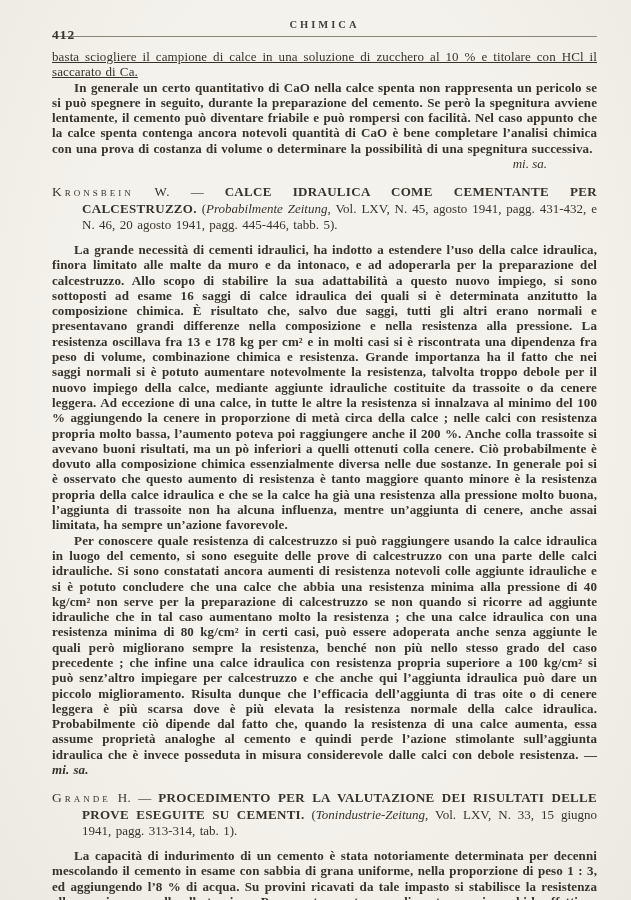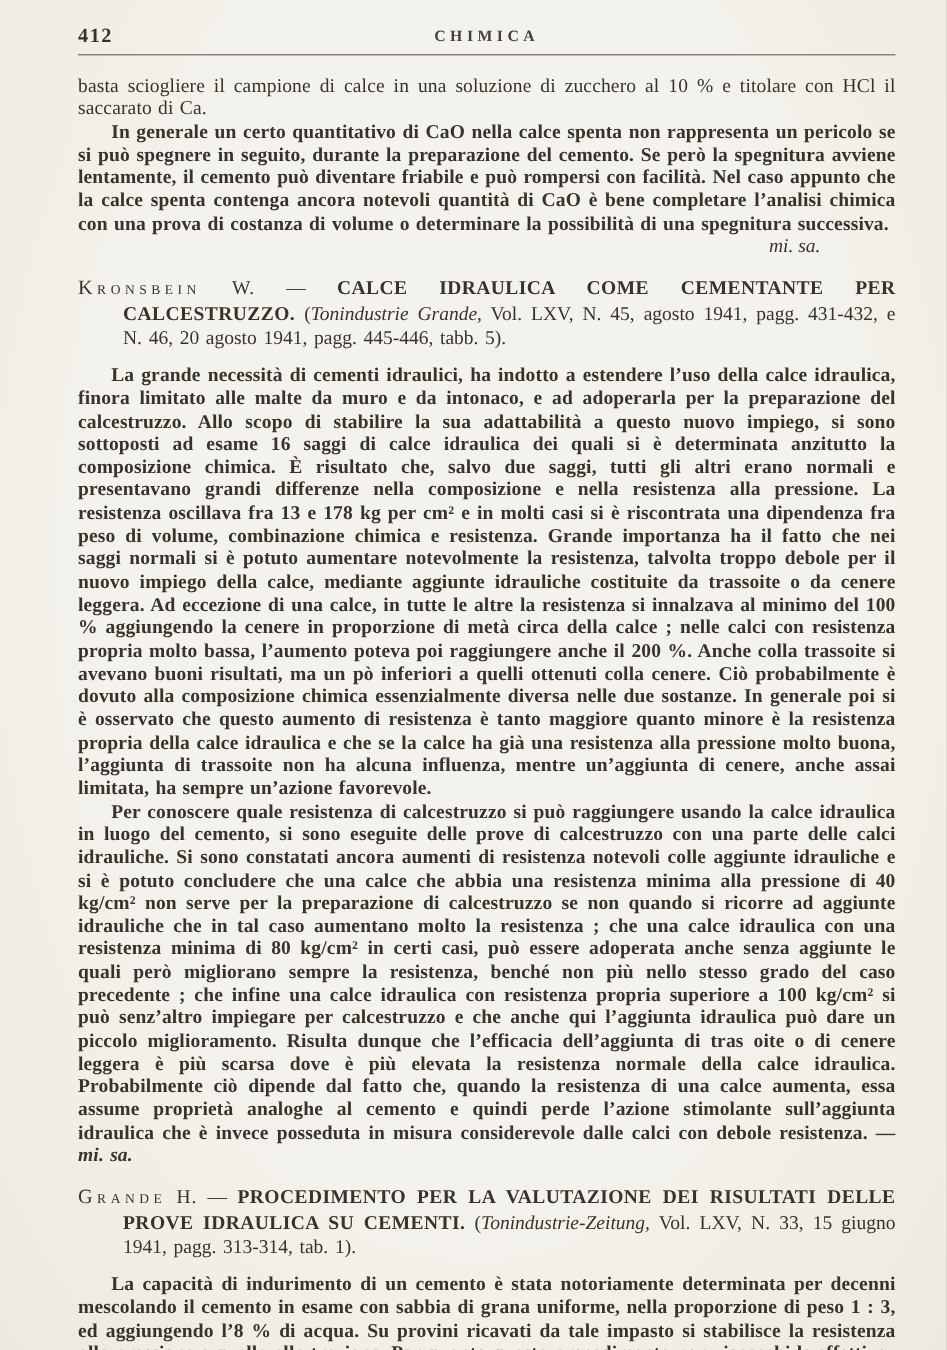--- a/index.html
+++ b/index.html
@@ -22,21 +22,21 @@
     overflow: hidden;
   }
   
   .page-header {
     position: relative;
     height: 17px;
   }
   .page-number {
     position: absolute;
     left: 0;
-    top: 1px;
+    top: 12px;
     font-weight: bold;
     font-size: 13.5px;
     letter-spacing: 1px;
   }
   .running-title {
     display: block;
     text-align: center;
     font-size: 10.5px;
     font-weight: bold;
     letter-spacing: 3px;
@@ -51,21 +51,21 @@
   }
   
   .content { padding-top: 12px; }
   .body-par {
     margin: 0;
     text-align: justify;
     word-spacing: 0.8px;
     letter-spacing: 0.1px;
   }
   .indent { text-indent: 1.7em; font-weight: bold; }
-  .no-indent { text-indent: 0; }
+  .no-indent { text-indent: 0; text-decoration: underline; }
   .signature-line {
     margin: 0;
     text-align: right;
     padding-right: 50px;
     font-style: italic;
   }
   .inline-signature { font-style: italic; }
   
   .entry { margin-top: 13px; }
   .entry-heading {
@@ -105,31 +105,31 @@
     <p class="body-par no-indent">basta sciogliere il campione di calce in una soluzione di zucchero al 10 % e titolare con HCl il saccarato di Ca.</p>
     <p class="body-par indent">In generale un certo quantitativo di CaO nella calce spenta non rappresenta un pericolo se si può spegnere in seguito, durante la preparazione del cemento. Se però la spegnitura avviene lentamente, il cemento può diventare friabile e può rompersi con facilità. Nel caso appunto che la calce spenta contenga ancora notevoli quantità di CaO è bene completare l’analisi chimica con una prova di costanza di volume o determinare la possibilità di una spegnitura successiva.</p>
     <p class="signature-line"><span>mi. sa.</span></p>
 
     <section class="entry">
       <p class="entry-heading">
         <span class="author-name">Kronsbein</span>
         <span class="author-initial">W.</span>
         <span class="heading-dash">—</span>
         <span class="entry-title">CALCE IDRAULICA COME CEMENTANTE PER CALCESTRUZZO.</span>
-        <span class="citation"><span>(</span><span class="journal-name">Tonindustrie Grande</span><span>, Vol. LXV, N. 45, agosto 1941, pagg. 431-432, e N. 46, 20 agosto 1941, pagg. 445-446, tabb. 5).</span></span>
+        <span class="citation"><span>(</span><span class="journal-name">Probabilmente Zeitung</span><span>, Vol. LXV, N. 45, agosto 1941, pagg. 431-432, e N. 46, 20 agosto 1941, pagg. 445-446, tabb. 5).</span></span>
       </p>
       <p class="body-par indent">La grande necessità di cementi idraulici, ha indotto a estendere l’uso della calce idraulica, finora limitato alle malte da muro e da intonaco, e ad adoperarla per la preparazione del calcestruzzo. Allo scopo di stabilire la sua adattabilità a questo nuovo impiego, si sono sottoposti ad esame 16 saggi di calce idraulica dei quali si è determinata anzitutto la composizione chimica. È risultato che, salvo due saggi, tutti gli altri erano normali e presentavano grandi differenze nella composizione e nella resistenza alla pressione. La resistenza oscillava fra 13 e 178 kg per cm² e in molti casi si è riscontrata una dipendenza fra peso di volume, combinazione chimica e resistenza. Grande importanza ha il fatto che nei saggi normali si è potuto aumentare notevolmente la resistenza, talvolta troppo debole per il nuovo impiego della calce, mediante aggiunte idrauliche costituite da trassoite o da cenere leggera. Ad eccezione di una calce, in tutte le altre la resistenza si innalzava al minimo del 100 % aggiungendo la cenere in proporzione di metà circa della calce ; nelle calci con resistenza propria molto bassa, l’aumento poteva poi raggiungere anche il 200 %. Anche colla trassoite si avevano buoni risultati, ma un pò inferiori a quelli ottenuti colla cenere. Ciò probabilmente è dovuto alla composizione chimica essenzialmente diversa nelle due sostanze. In generale poi si è osservato che questo aumento di resistenza è tanto maggiore quanto minore è la resistenza propria della calce idraulica e che se la calce ha già una resistenza alla pressione molto buona, l’aggiunta di trassoite non ha alcuna influenza, mentre un’aggiunta di cenere, anche assai limitata, ha sempre un’azione favorevole.</p>
       <p class="body-par indent"><span>Per conoscere quale resistenza di calcestruzzo si può raggiungere usando la calce idraulica in luogo del cemento, si sono eseguite delle prove di calcestruzzo con una parte delle calci idrauliche. Si sono constatati ancora aumenti di resistenza notevoli colle aggiunte idrauliche e si è potuto concludere che una calce che abbia una resistenza minima alla pressione di 40 kg/cm² non serve per la preparazione di calcestruzzo se non quando si ricorre ad aggiunte idrauliche che in tal caso aumentano molto la resistenza ; che una calce idraulica con una resistenza minima di 80 kg/cm² in certi casi, può essere adoperata anche senza aggiunte le quali però migliorano sempre la resistenza, benché non più nello stesso grado del caso precedente ; che infine una calce idraulica con resistenza propria superiore a 100 kg/cm² si può senz’altro impiegare per calcestruzzo e che anche qui l’aggiunta idraulica può dare un piccolo miglioramento. Risulta dunque che l’efficacia dell’aggiunta di tras oite o di cenere leggera è più scarsa dove è più elevata la resistenza normale della calce idraulica. Probabilmente ciò dipende dal fatto che, quando la resistenza di una calce aumenta, essa assume proprietà analoghe al cemento e quindi perde l’azione stimolante sull’aggiunta idraulica che è invece posseduta in misura considerevole dalle calci con debole resistenza. —</span> <span class="inline-signature">mi. sa.</span></p>
     </section>
 
     <section class="entry">
       <p class="entry-heading">
         <span class="author-name">Grande</span>
         <span class="author-initial">H.</span>
         <span class="heading-dash">—</span>
-        <span class="entry-title">PROCEDIMENTO PER LA VALUTAZIONE DEI RISULTATI DELLE PROVE IDRAULICA SU CEMENTI.</span>
+        <span class="entry-title">PROCEDIMENTO PER LA VALUTAZIONE DEI RISULTATI DELLE PROVE ESEGUITE SU CEMENTI.</span>
         <span class="citation"><span>(</span><span class="journal-name">Tonindustrie-Zeitung</span><span>, Vol. LXV, N. 33, 15 giugno 1941, pagg. 313-314, tab. 1).</span></span>
       </p>
       <p class="body-par indent">La capacità di indurimento di un cemento è stata notoriamente determinata per decenni mescolando il cemento in esame con sabbia di grana uniforme, nella proporzione di peso 1 : 3, ed aggiungendo l’8 % di acqua. Su provini ricavati da tale impasto si stabilisce la resistenza alla pressione e quella alla trazione. Per quanto questo procedimento non rispecchi le effettive</p>
     </section>
 
   </div>
 </div>
 
 </body></html>

